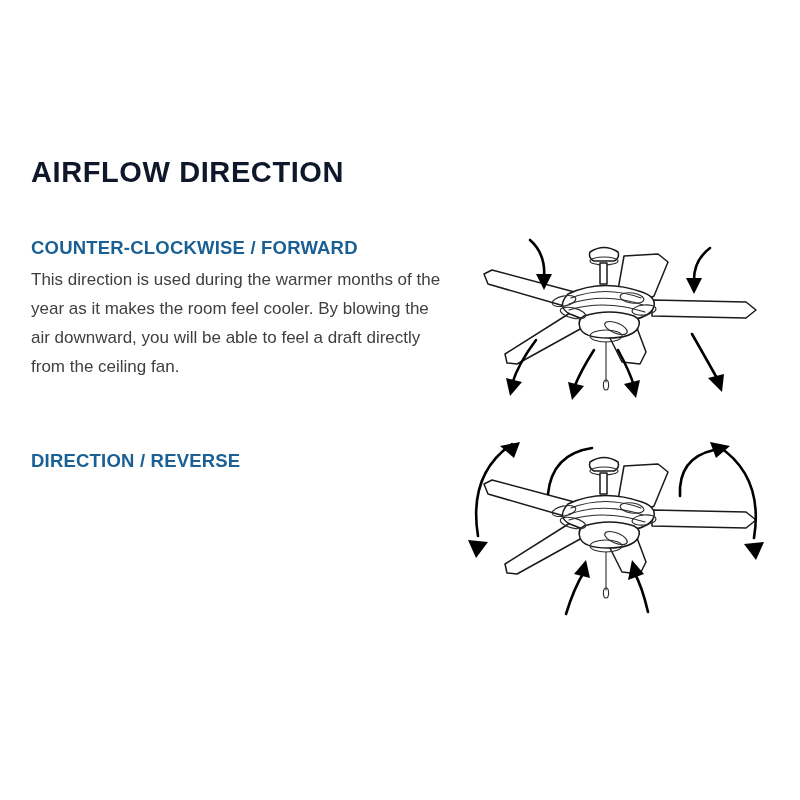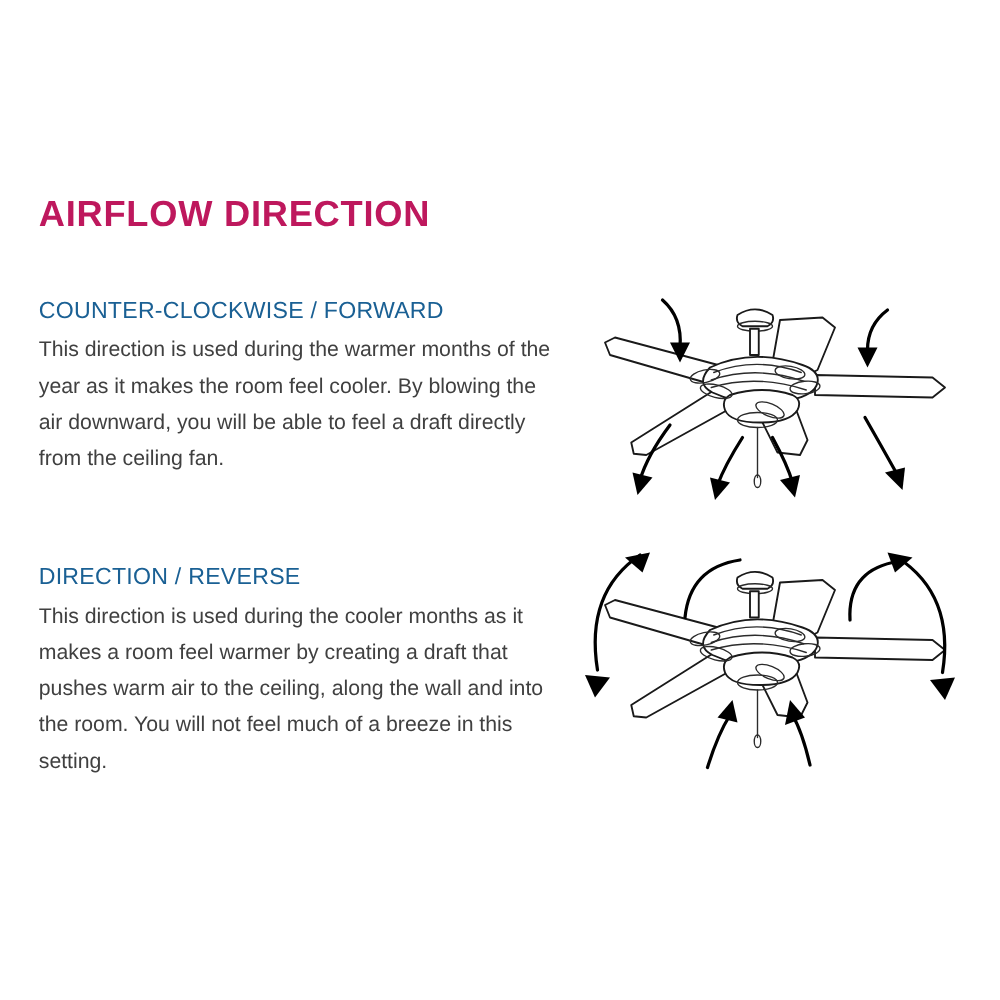--- a/index.html
+++ b/index.html
@@ -19,33 +19,33 @@
     height: 800px;
     background: #ffffff;
   }
   .page-title {
     position: absolute;
     left: 31px;
     top: 138px;
     font-size: 29px;
     font-weight: bold;
     letter-spacing: 0.6px;
-    color: #be185d;
+    color: #0f172a;
     line-height: 1.1;
   }
   .section {
     position: absolute;
     left: 31px;
     width: 420px;
   }
   .section-1 { top: 237px; }
   .section-2 { top: 450px; }
   .section-heading {
     font-size: 18.5px;
-    font-weight: normal;
+    font-weight: bold;
     color: #1a6094;
     letter-spacing: 0.2px;
     margin: 0 0 6px 0;
     line-height: 1.2;
     white-space: nowrap;
   }
   .section-body {
     font-size: 17px;
     color: #404040;
     line-height: 29px;
@@ -137,21 +137,20 @@
         <polygon class="arrow-head" points="164,166 152,152 168,148"></polygon>
 
         <path class="arrow-path" d="M220,102 q16,28 26,46"></path>
         <polygon class="arrow-head" points="250,160 236,146 252,142"></polygon>
       </g>
     </svg>
   </div>
 
   <div class="section section-2">
     <div class="section-heading">DIRECTION / REVERSE</div>
-    <p class="section-body">This direction is used during the cooler months as it makes a room feel warmer by creating a draft that pushes warm air to the ceiling, along the wall and into the room. You will not feel much of a breeze in this setting.</p>
   </div>
 
   <div class="fan-figure fan-figure-2">
     <svg width="310" height="195" viewBox="0 0 310 195">
 
       <g>
         <polygon class="blade" points="22,52 30,48 120,72 122,82 116,88 26,62"></polygon>
         <polygon class="blade" points="43,132 108,91 118,96 120,106 55,142 45,141"></polygon>
         <polygon class="blade" points="162,34 196,32 206,40 192,74 176,82 156,68"></polygon>
         <polygon class="blade" points="190,78 284,80 294,88 284,96 190,94"></polygon>

